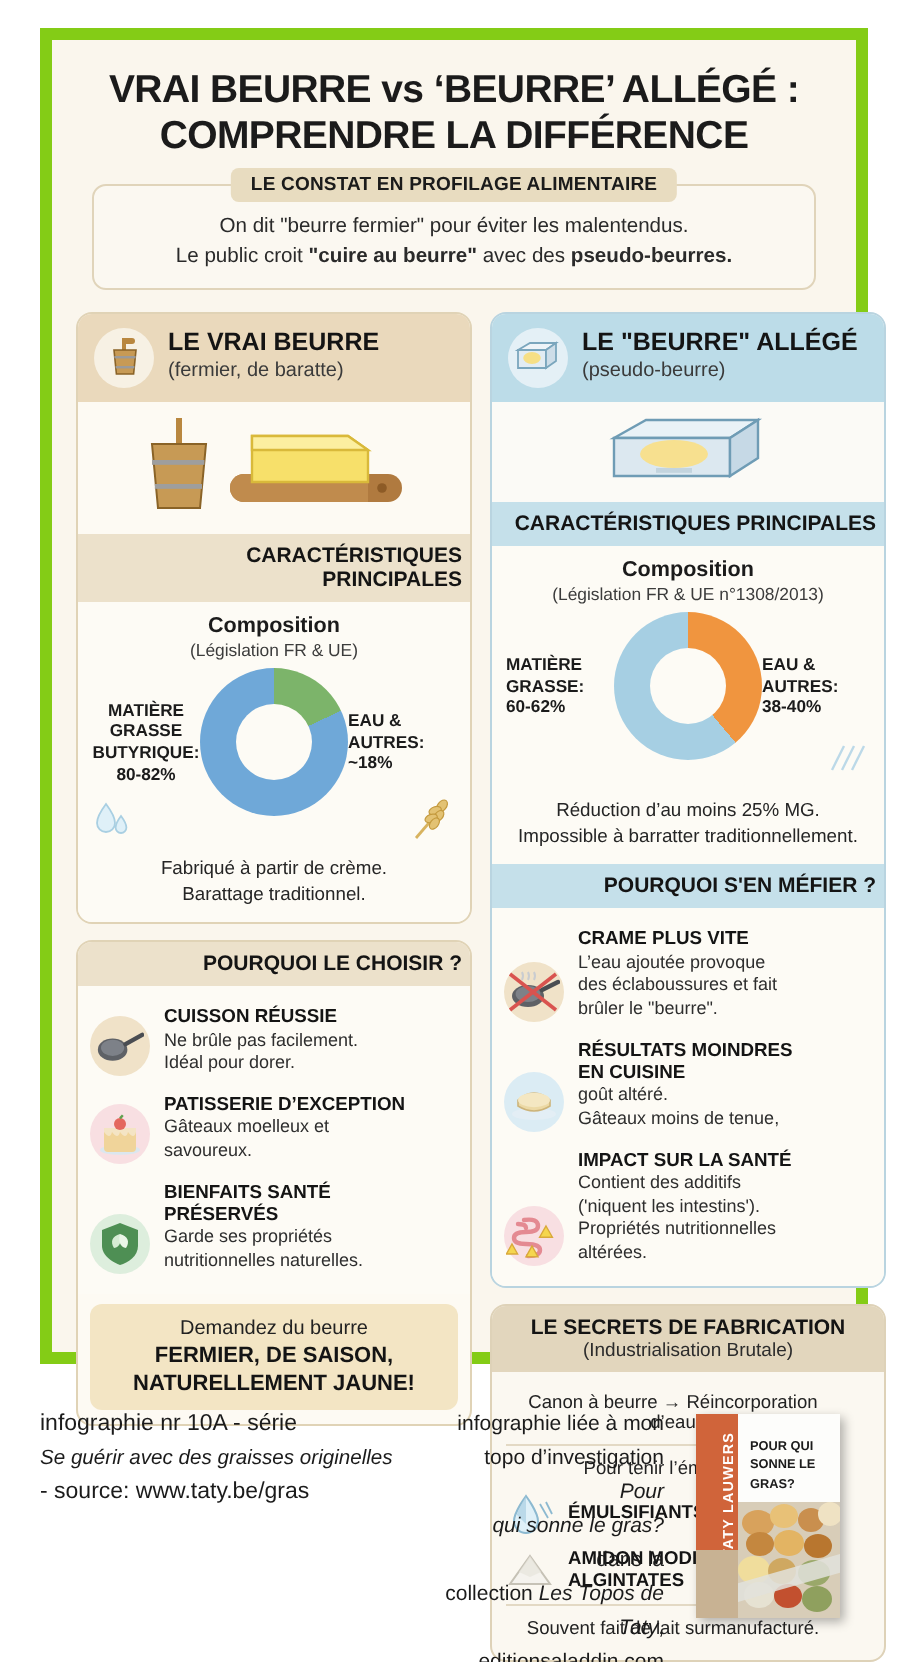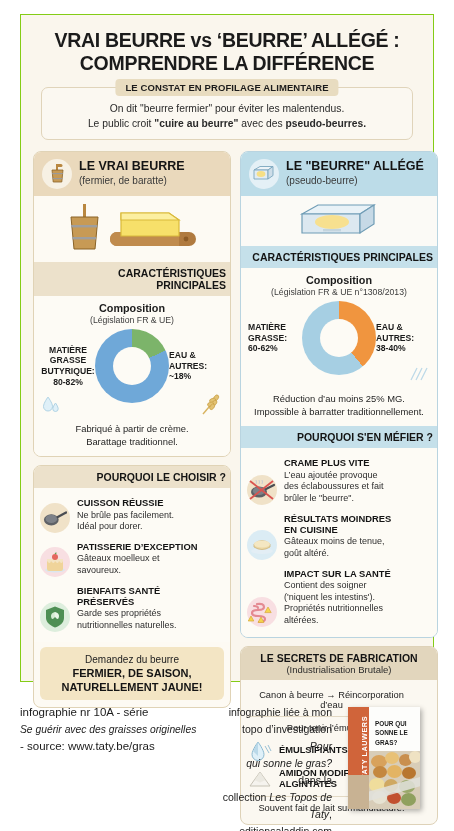--- a/index.html
+++ b/index.html
@@ -9,21 +9,21 @@
     font-family: "Liberation Sans", sans-serif;
     overflow: hidden;
   }
   .page { position: relative; width: 454px; height: 831px; background: #ffffff; }
 
   
   .info-card {
     position: absolute; left: 20px; top: 14px;
     width: 414px; height: 668px;
     background: #faf6ed;
-    border: 1px solid #84cc16;
+    border: 6px solid #84cc16;
     padding: 14px 12px 4px 12px;
   }
 
   
   .title-block { text-align: center; margin-bottom: 12px; }
   .title-line {
     font-size: 19.5px; font-weight: bold; color: #1b1b1b;
     letter-spacing: -0.3px; line-height: 1.18;
   }
 
@@ -437,22 +437,22 @@
                   <path d="M5 9 q8 -7 16 0 v3 q-8 5 -16 0z" fill="#ecd9a5" stroke="#cdb47a" stroke-width="0.8"></path>
                   <ellipse cx="13" cy="9" rx="8" ry="3.6" fill="#f4e7c2"></ellipse>
                 </svg>
               </div>
               <div class="r-txt">
                 <div class="r-title">
                   <div>RÉSULTATS MOINDRES</div>
                   <div>EN CUISINE</div>
                 </div>
                 <div class="r-desc">
+                  <div>goût altéré.</div>
                   <div>Gâteaux moins de tenue,</div>
-                  <div>goût altéré.</div>
                 </div>
               </div>
             </div>
 
             <div class="reason">
               <div class="r-icon pink">
                 <svg width="28" height="24" viewBox="0 0 28 24">
                   <g fill="none" stroke="#e48a92" stroke-width="2.2" stroke-linecap="round">
                     <path d="M9 4 q7 -1 7 3 q0 3 -6 3 q-6 0 -6 3 q0 3 6 3 q7 0 7 3 q0 3 -6 3"></path>
                     <path d="M6 6 q4 0 4 2"></path>
@@ -460,21 +460,21 @@
                   <g fill="#f5d64e" stroke="#d9a93a" stroke-width="0.7">
                     <path d="M20 7 l3.2 5.6 h-6.4z"></path>
                     <path d="M3 16 l2.8 5 h-5.6z"></path>
                     <path d="M13 17 l3 5.4 h-6z"></path>
                   </g>
                 </svg>
               </div>
               <div class="r-txt">
                 <div class="r-title">IMPACT SUR LA SANTÉ</div>
                 <div class="r-desc">
-                  <div>Contient des soigner</div>
+                  <div>Contient des additifs</div>
                   <div>('niquent les intestins').</div>
                   <div>Propriétés nutritionnelles</div>
                   <div>altérées.</div>
                 </div>
               </div>
             </div>
           </div>
         </div>
 
         <div class="secrets">

